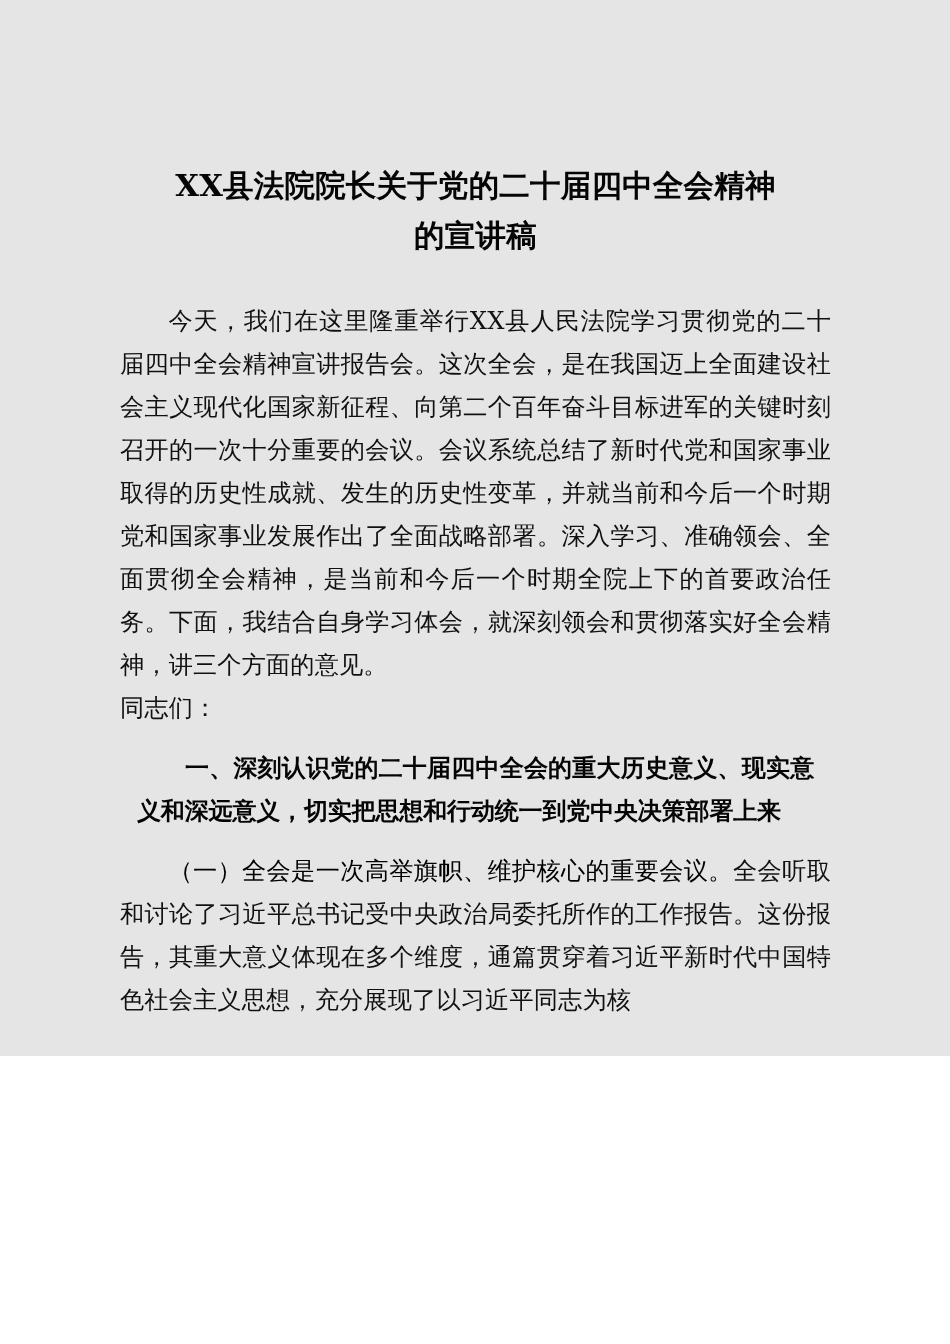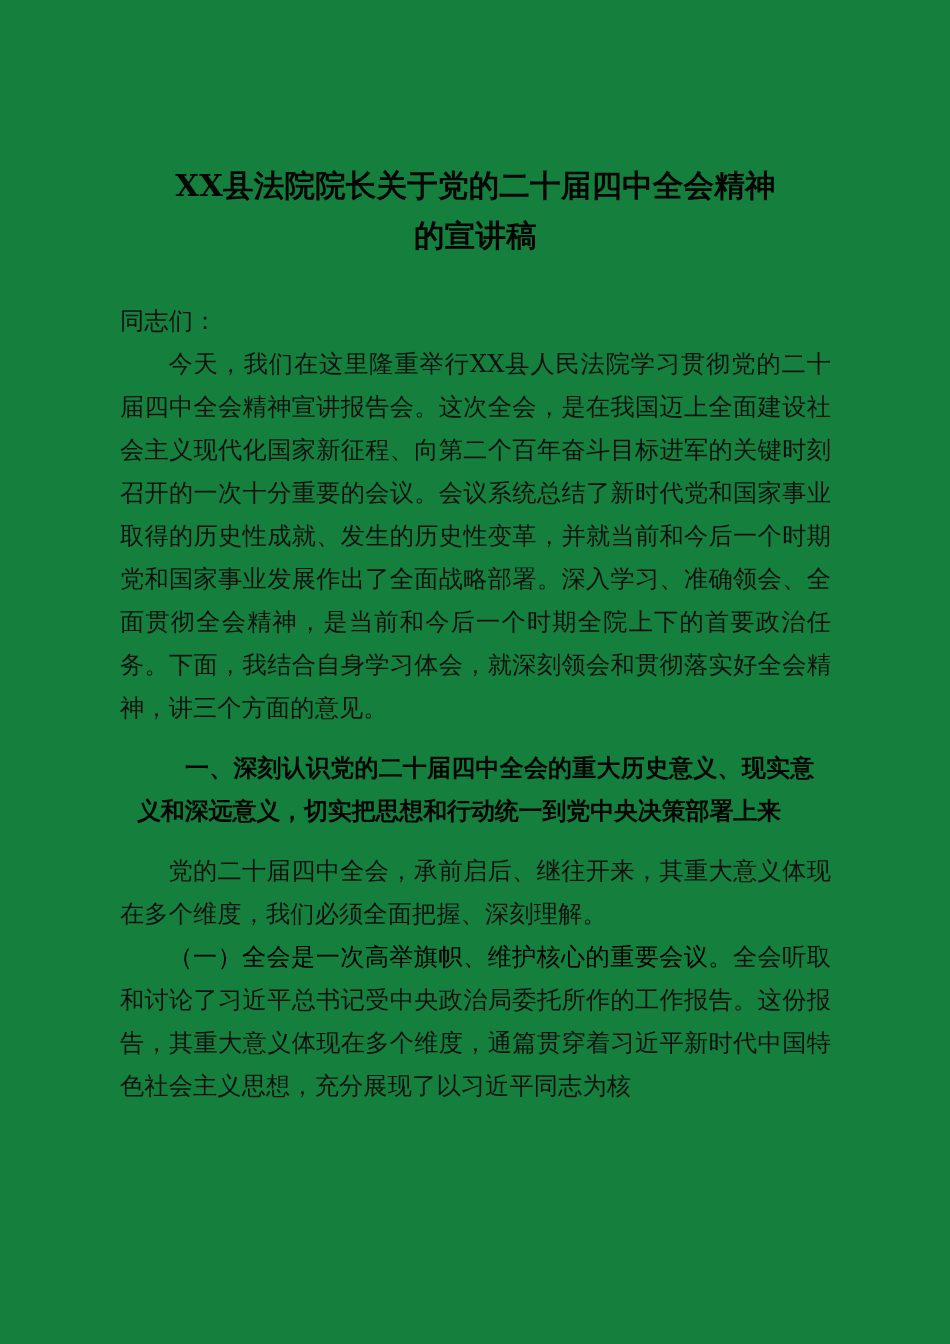--- a/index.html
+++ b/index.html
@@ -12,22 +12,22 @@
     height: 1344px;
     overflow: hidden;
     font-family: "DejaVu Serif", serif;
     color: #000000;
     -webkit-font-smoothing: antialiased;
   }
 
   .page {
     position: relative;
     width: 950px;
-    height: 1344px;
-    background: #15803d;
+    height: 1056px;
+    background: #e5e5e5;
     box-sizing: border-box;
   }
 
   .content {
     position: absolute;
     left: 120px;
     top: 160px;
     width: 711px;
   }
 
@@ -101,24 +101,23 @@
 <div class="page">
   <div class="content">
 
     <h1 class="doc-title">
       <span>XX县法院院长关于党的二十届四中全会精神</span><br>
       <span>的宣讲稿</span>
     </h1>
 
     <div class="title-spacer"></div>
 
+    <p class="para indent">今天，我们在这里隆重举行XX县人民法院学习贯彻党的二十届四中全会精神宣讲报告会。这次全会，是在我国迈上全面建设社会主义现代化国家新征程、向第二个百年奋斗目标进军的关键时刻召开的一次十分重要的会议。会议系统总结了新时代党和国家事业取得的历史性成就、发生的历史性变革，并就当前和今后一个时期党和国家事业发展作出了全面战略部署。深入学习、准确领会、全面贯彻全会精神，是当前和今后一个时期全院上下的首要政治任务。下面，我结合自身学习体会，就深刻领会和贯彻落实好全会精神，讲三个方面的意见。</p>
+
     <p class="para no-indent">同志们：</p>
-
-    <p class="para indent">今天，我们在这里隆重举行XX县人民法院学习贯彻党的二十届四中全会精神宣讲报告会。这次全会，是在我国迈上全面建设社会主义现代化国家新征程、向第二个百年奋斗目标进军的关键时刻召开的一次十分重要的会议。会议系统总结了新时代党和国家事业取得的历史性成就、发生的历史性变革，并就当前和今后一个时期党和国家事业发展作出了全面战略部署。深入学习、准确领会、全面贯彻全会精神，是当前和今后一个时期全院上下的首要政治任务。下面，我结合自身学习体会，就深刻领会和贯彻落实好全会精神，讲三个方面的意见。</p>
 
     <p class="heading-1">一、深刻认识党的二十届四中全会的重大历史意义、现实意义和深远意义，切实把思想和行动统一到党中央决策部署上来</p>
 
-    <p class="para indent">党的二十届四中全会，承前启后、继往开来，其重大意义体现在多个维度，我们必须全面把握、深刻理解。</p>
 
     <p class="para indent"><span class="sub-label">（一）全会是一次高举旗帜、维护核心的重要会议。</span><span>全会听取和讨论了习近平总书记受中央政治局委托所作的工作报告。这份报告，其重大意义体现在多个维度，通篇贯穿着习近平新时代中国特色社会主义思想，充分展现了以习近平同志为核</span></p>
 
   </div>
 </div>
 
 </body></html>

